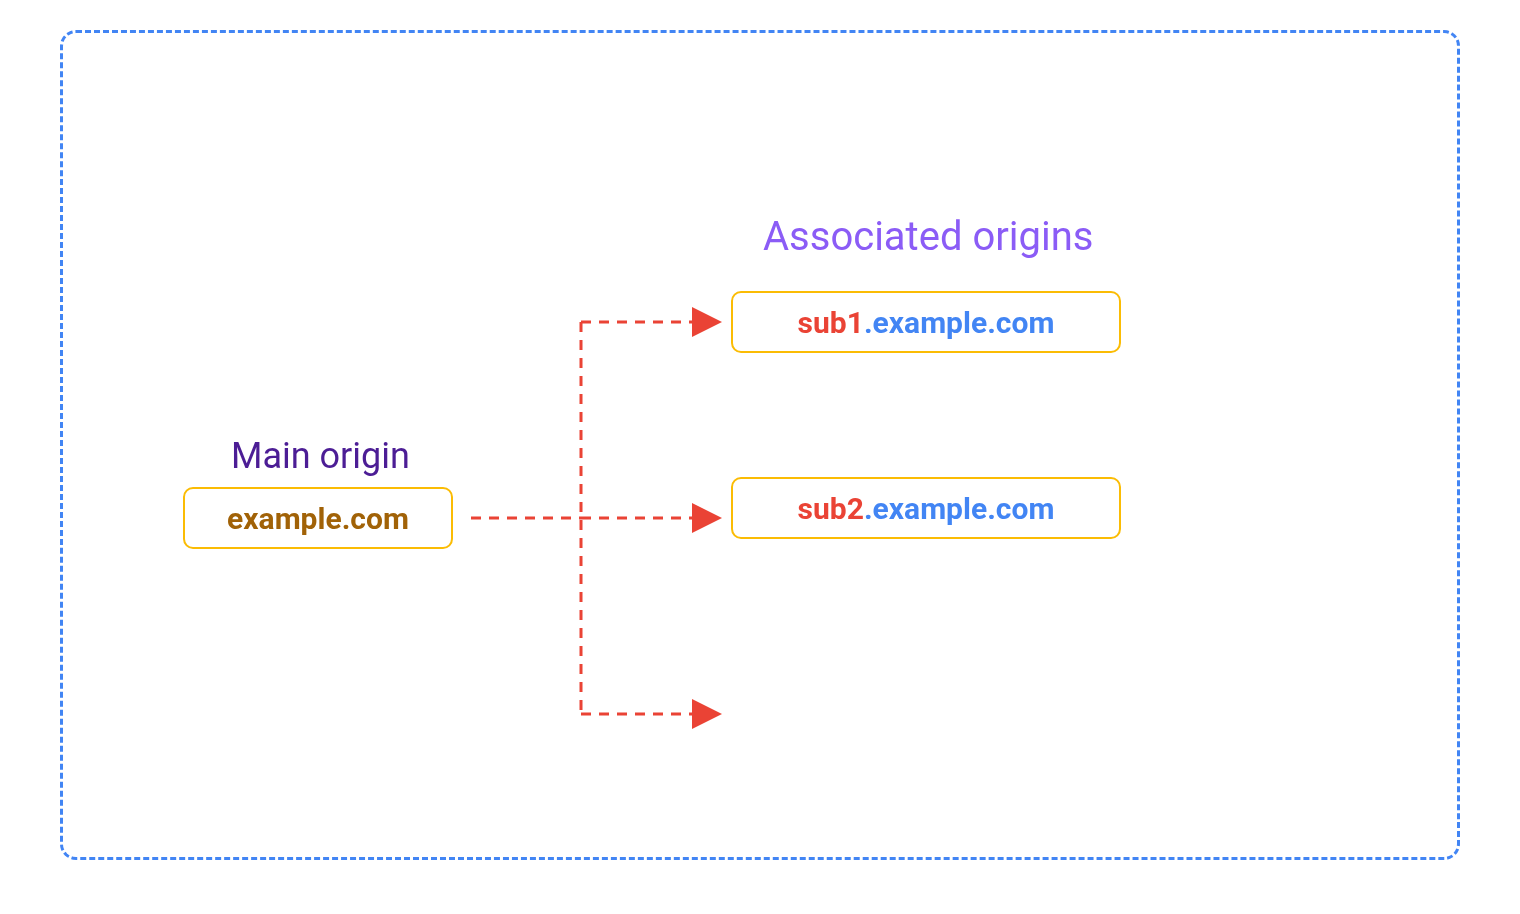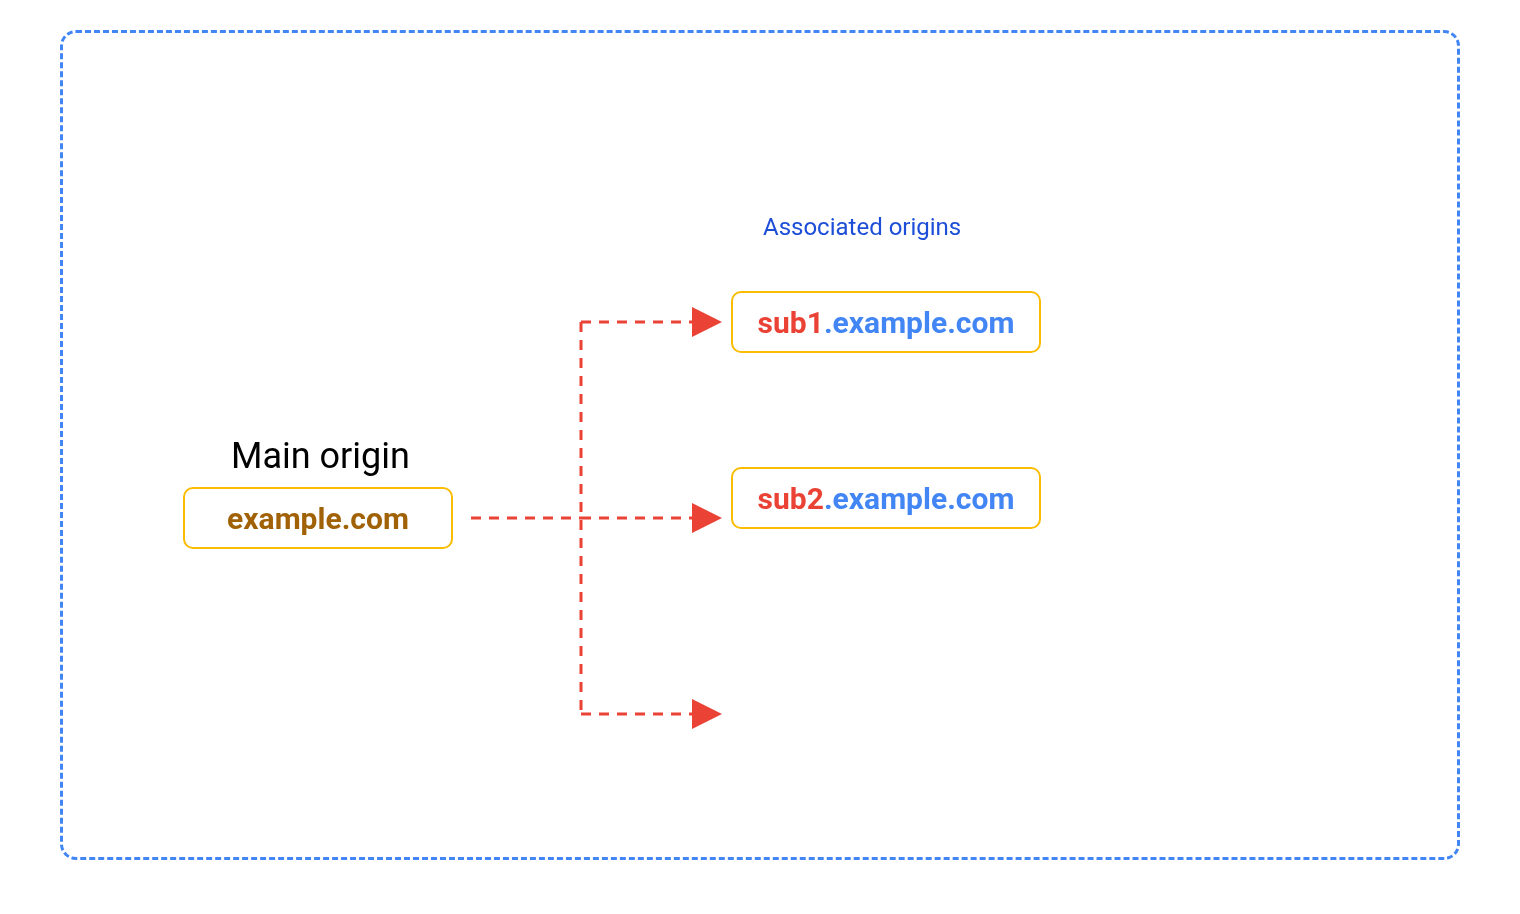--- a/index.html
+++ b/index.html
@@ -31,29 +31,29 @@
       font-size: 44px;
       font-weight: 700;
       color: #000;
     }
     .main-origin-label {
       position: absolute;
       left: 168px;
       top: 402px;
       font-size: 36px;
       font-weight: 400;
-      color: #000000;
+      color: #4c1d95;
     }
     .associated-origins-label {
       position: absolute;
       left: 700px;
       top: 180px;
-      font-size: 24px;
+      font-size: 40px;
       font-weight: 400;
-      color: #1d4ed8;
+      color: #8b5cf6;
     }
     .box {
       position: absolute;
       border: 2px solid #fbbc04;
       border-radius: 10px;
       font-size: 30px;
       font-weight: 700;
       padding: 10px 20px;
       display: flex;
       align-items: center;
@@ -61,25 +61,25 @@
       background: #fff;
     }
     .main-box {
       left: 120px;
       top: 454px;
       width: 270px;
       height: 62px;
     }
     .assoc-box {
       left: 668px;
-      width: 310px;
+      width: 390px;
       height: 62px;
     }
     .assoc-1 { top: 258px; }
-    .assoc-2 { top: 434px; }
+    .assoc-2 { top: 444px; }
     .assoc-3 { top: 650px; }
     .domain-blue { color: #a16207; }
     .sub-red { color: #ea4335; }
     .domain-part { color: #4285f4; }
     .arrow-svg {
       position: absolute;
       left: 408px;
       top: 258px;
       width: 260px;
       height: 454px;

